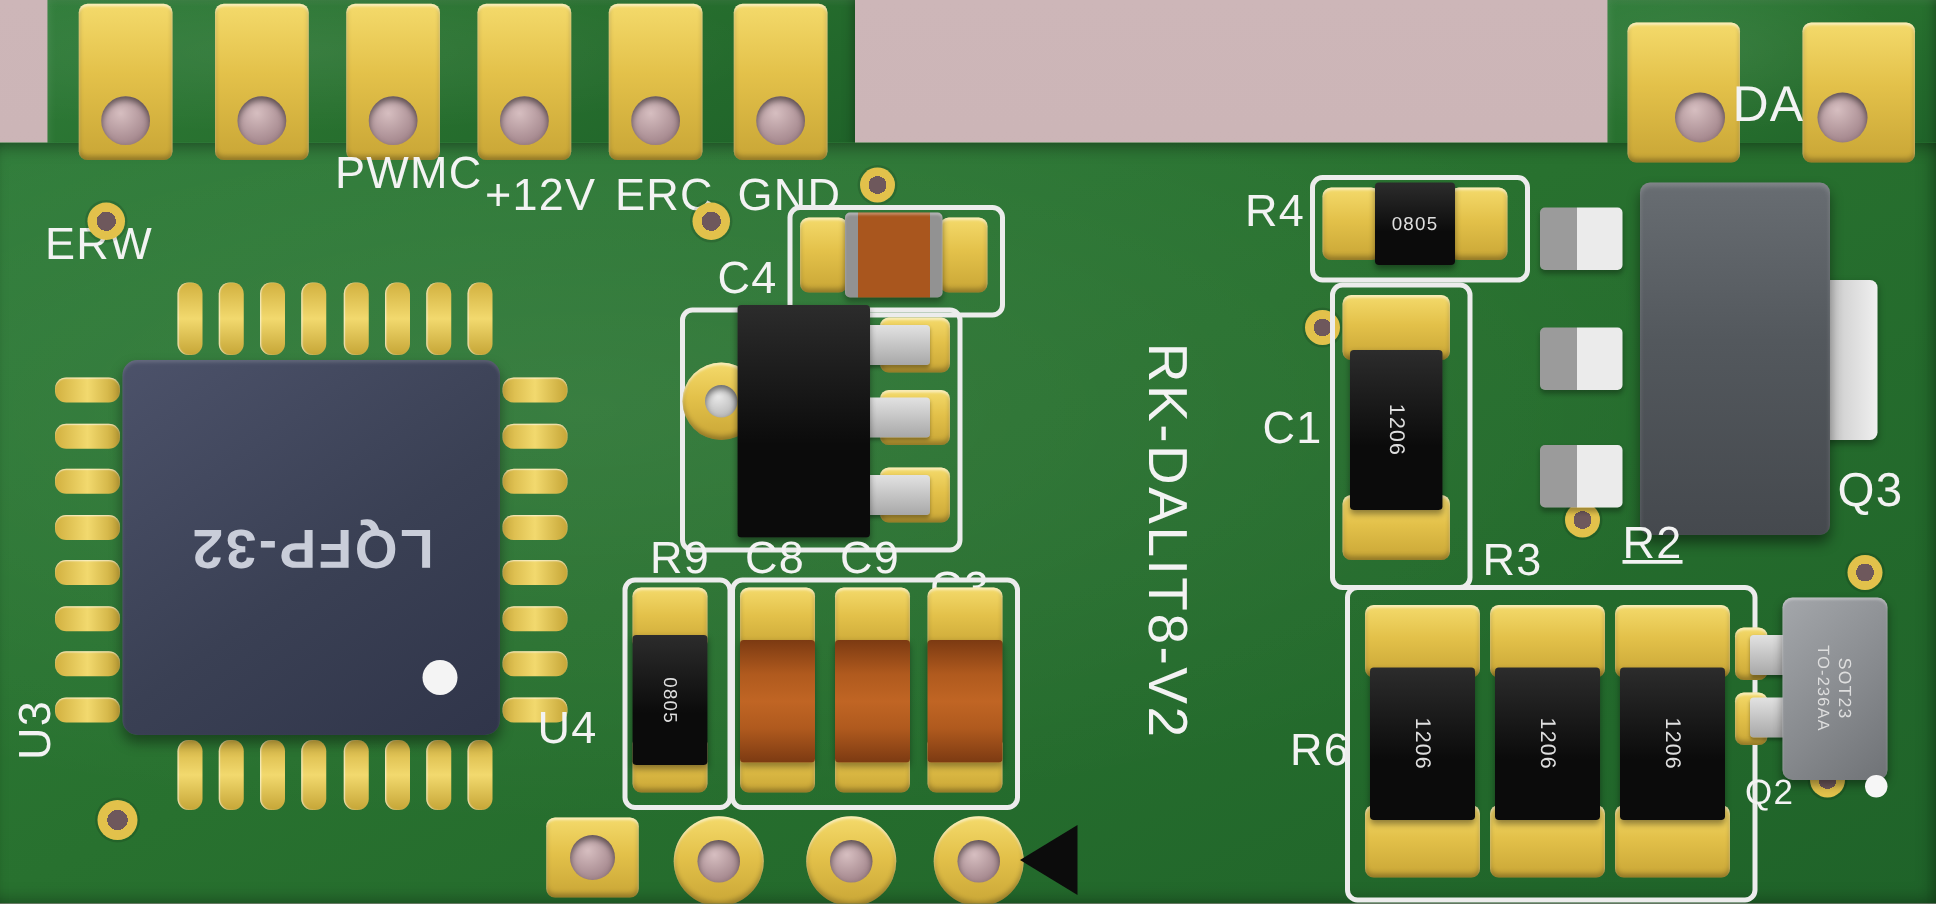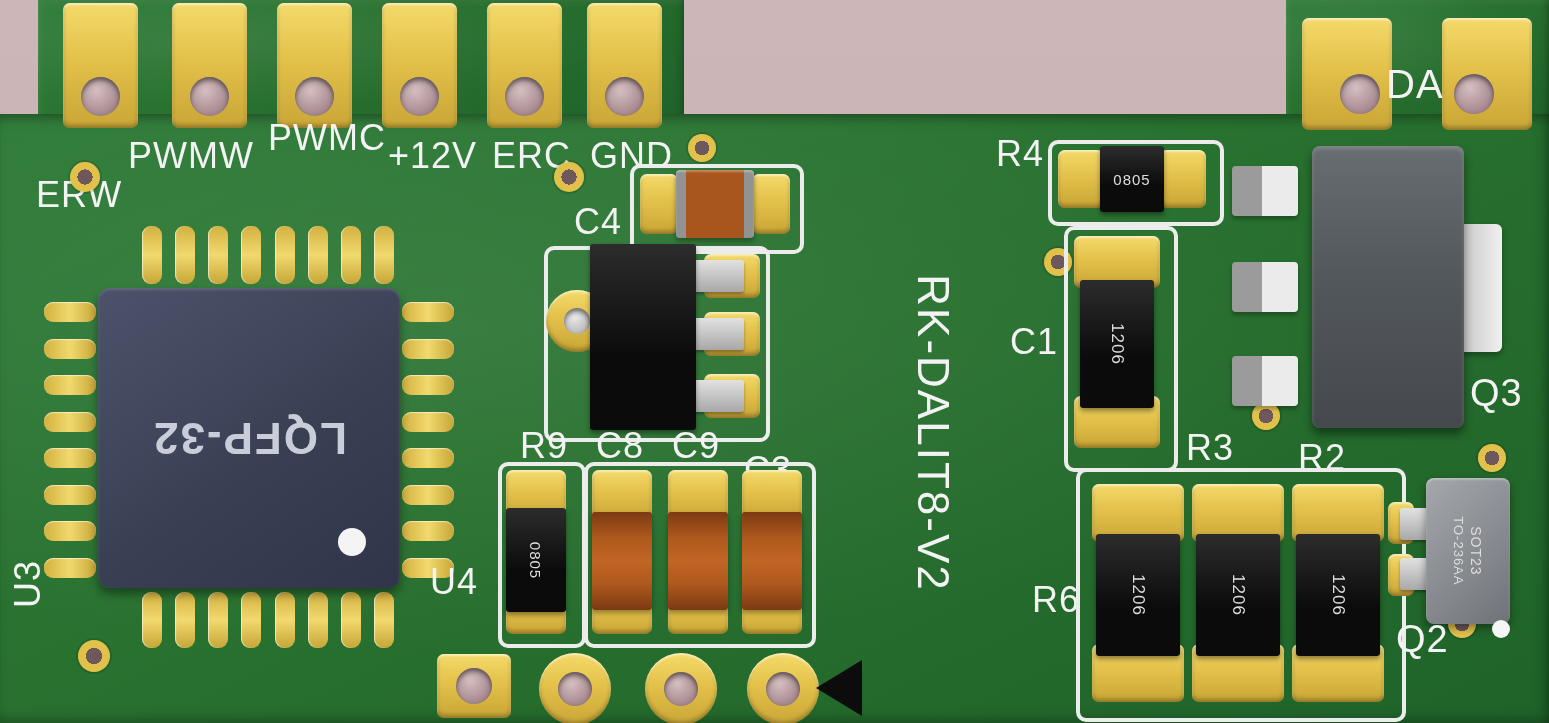--- a/index.html
+++ b/index.html
@@ -83,21 +83,20 @@
       <div class="hole" style="left:18px;top:74px;width:39px;height:39px;"></div>
     </div>
   <div class="pad" style="left:487px;top:3px;width:75px;height:125px;">
       <div class="hole" style="left:18px;top:74px;width:39px;height:39px;"></div>
     </div>
   <div class="pad" style="left:587px;top:3px;width:75px;height:125px;">
       <div class="hole" style="left:18px;top:74px;width:39px;height:39px;"></div>
     </div>
 
   <div class="lbl" style="left:36px;top:138px;margin-top:39px;">ERW</div>
-  <div class="lbl" style="left:128px;top:138px;">PWMW</div>
   <div class="lbl" style="left:268px;top:120px;">PWMC</div>
   <div class="lbl" style="left:388px;top:138px;">+12V</div>
   <div class="lbl" style="left:492px;top:138px;">ERC</div>
   <div class="lbl" style="left:590px;top:138px;">GND</div>
 
   <div class="pad" style="left:1302px;top:18px;width:90px;height:112px;">
       <div class="hole" style="left:38px;top:56px;width:40px;height:40px;"></div>
     </div>
   <div class="pad" style="left:1442px;top:18px;width:90px;height:112px;">
       <div class="hole" style="left:12px;top:56px;width:40px;height:40px;"></div>
@@ -216,21 +215,21 @@
     <div class="hole" style="left:19px;top:19px;width:34px;height:34px;"></div>
   </div>
   <div class="pad pad-circle" style="left:747px;top:653px;width:72px;height:72px;">
     <div class="hole" style="left:19px;top:19px;width:34px;height:34px;"></div>
   </div>
   <div style="position:absolute;left:816px;top:660px;width:0;height:0;
               border-top:28px solid transparent;border-bottom:28px solid transparent;border-right:46px solid #0c0c0c;"></div>
 
   <div class="lbl" style="left:695px;top:408px;width:470px;height:50px;text-align:center;font-size:44px;letter-spacing:2px;transform:rotate(90deg);">RK-DALIT8-V2</div>
 
-  <div class="lbl" style="left:996px;top:136px;">R4</div>
+  <div class="lbl" style="left:996px;top:151px;">R4</div>
   <div class="silk" style="left:1048px;top:140px;width:168px;height:78px;"></div>
   <div class="pad" style="left:1058px;top:150px;width:46px;height:58px;"></div>
   <div class="pad" style="left:1160px;top:150px;width:46px;height:58px;"></div>
   <div class="black-body" style="left:1100px;top:146px;width:64px;height:66px;">
     <span class="mark">0805</span>
   </div>
 
   <div class="lbl" style="left:1010px;top:324px;">C1</div>
   <div class="silk" style="left:1064px;top:226px;width:106px;height:238px;"></div>
   <div class="pad" style="left:1074px;top:236px;width:86px;height:52px;"></div>
@@ -244,21 +243,21 @@
   <div class="small-part" style="left:1232px;top:356px;"></div>
 
   <div style="position:absolute;left:1460px;top:224px;width:42px;height:128px;border-radius:0 6px 6px 0;
               background:linear-gradient(90deg,#c6c6c6,#f0f0f0);box-shadow:0 3px 6px rgba(0,0,0,.35);"></div>
   <div style="position:absolute;left:1312px;top:146px;width:152px;height:282px;border-radius:8px;
               background:linear-gradient(180deg,#686d72 0%,#53585d 45%,#45494e 100%);
               box-shadow:0 6px 10px rgba(0,0,0,.45), inset 0 3px 4px rgba(255,255,255,.18);"></div>
   <div class="lbl" style="left:1470px;top:374px;font-size:38px;">Q3</div>
 
   <div class="lbl" style="left:1186px;top:430px;text-align:center;">R3</div>
-  <div class="lbl" style="left:1298px;top:440px;">R2</div>
+  <div class="lbl" style="left:1298px;top:416px;text-decoration:underline;">R2</div>
   <div class="lbl" style="left:1032px;top:582px;">R6</div>
 
   <div class="silk" style="left:1076px;top:468px;width:322px;height:246px;"></div>
   <div class="pad" style="left:1092px;top:484px;width:92px;height:58px;"></div>
   <div class="pad" style="left:1092px;top:644px;width:92px;height:58px;"></div>
   <div class="black-body" style="left:1096px;top:534px;width:84px;height:122px;">
     <span class="mark mark-rot" style="font-size:17px;">1206</span>
   </div>
   <div class="pad" style="left:1192px;top:484px;width:92px;height:58px;"></div>
   <div class="pad" style="left:1192px;top:644px;width:92px;height:58px;"></div>
@@ -277,16 +276,16 @@
   <div class="gray-lead" style="left:1400px;top:558px;width:30px;height:32px;"></div>
   <div style="position:absolute;left:1426px;top:478px;width:84px;height:146px;border-radius:8px;
               background:linear-gradient(135deg,#a4a7ab 0%,#85888c 60%,#6f7276 100%);
               box-shadow:0 4px 8px rgba(0,0,0,.4), inset 0 2px 2px rgba(255,255,255,.3);
               display:flex;align-items:center;justify-content:center;">
     <div style="transform:rotate(90deg);text-align:center;line-height:1.25;">
       <div class="mark" style="font-size:14px;">SOT23</div>
       <div class="mark" style="font-size:13px;">TO-236AA</div>
     </div>
   </div>
-  <div class="lbl" style="left:1396px;top:620px;font-size:38px;">Q2</div>
+  <div class="lbl" style="left:1396px;top:620px;font-size:28px;">Q2</div>
   <div style="position:absolute;left:1492px;top:620px;width:18px;height:18px;border-radius:50%;background:#f6f6f6;"></div>
 
 </div>
 
 </body></html>

